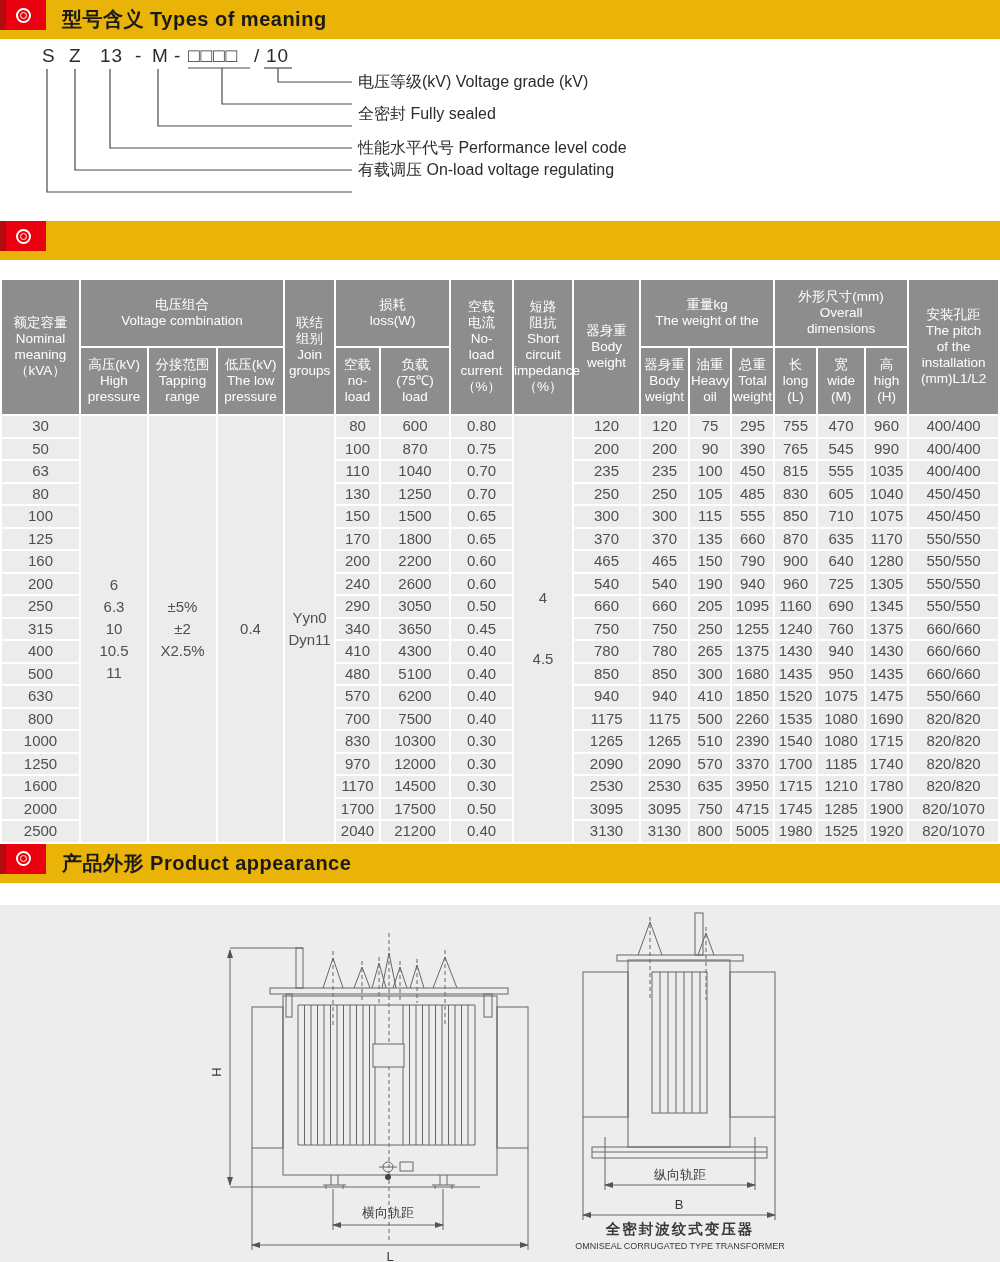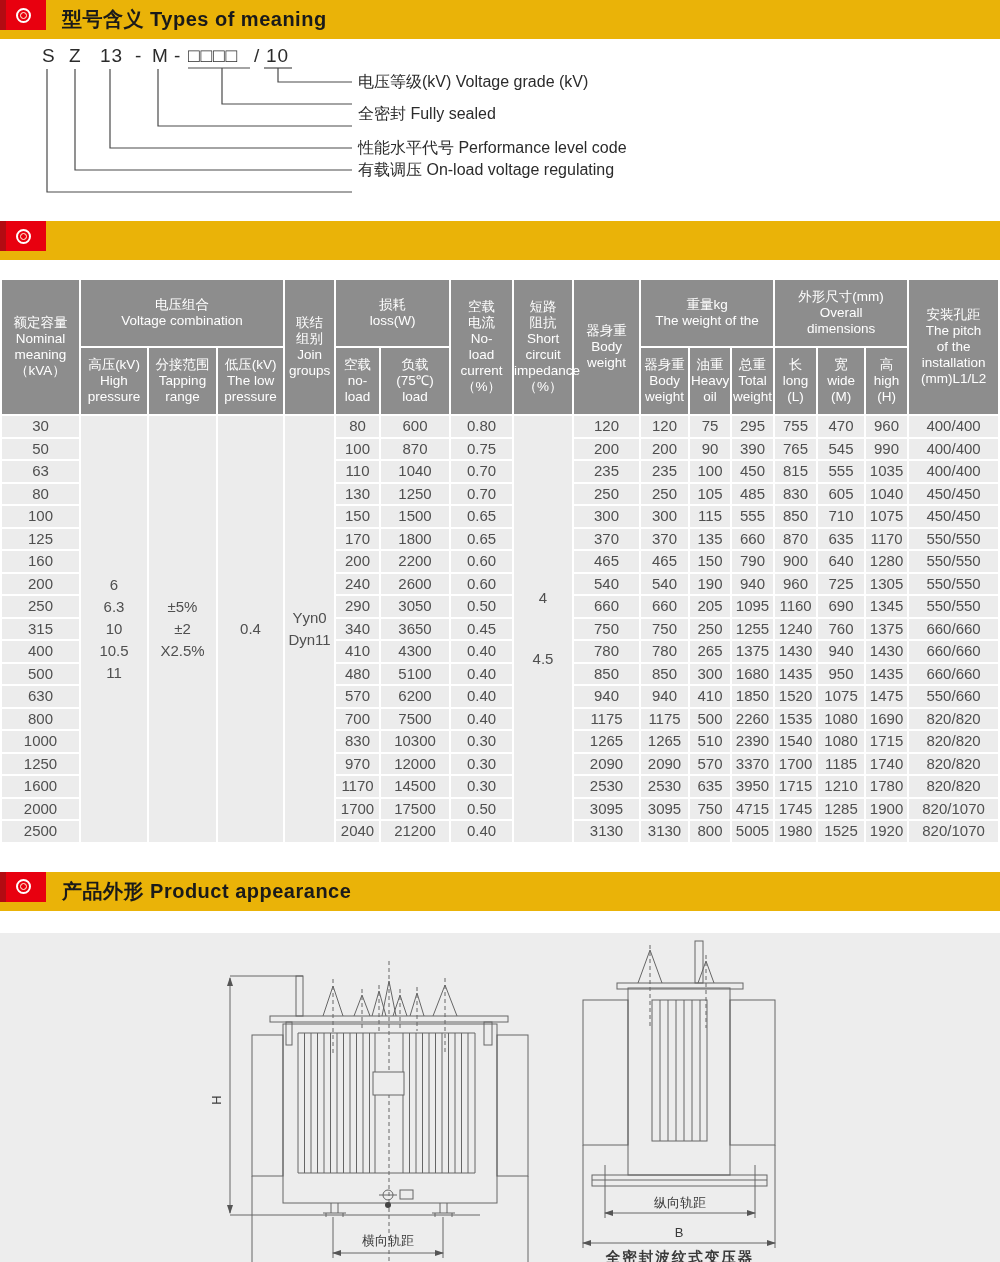--- a/index.html
+++ b/index.html
@@ -46,21 +46,21 @@
   }
   th div{ line-height:16px; }
   td{
     background:#ececec; color:#4f4f4f; font-size:15px; text-align:center;
     height:20.5px; line-height:20.5px; vertical-align:middle; white-space:nowrap;
   }
   td.merged{ vertical-align:middle; }
   td.merged div{ line-height:22px; }
   td.merged div.gap{ margin-top:39px; }
   
-  .sec3-bar{ margin-top:28px; }
+  .sec3-bar{ }
   .panel{
     position:relative; margin-top:22px; width:1000px; height:357px; background:#ededed;
   }
   .panel svg{ position:absolute; }
   .dwg text{ fill:#3a3a3a; }
 </style>
 </head>
 <body>
 
 <div class="sec-bar">

